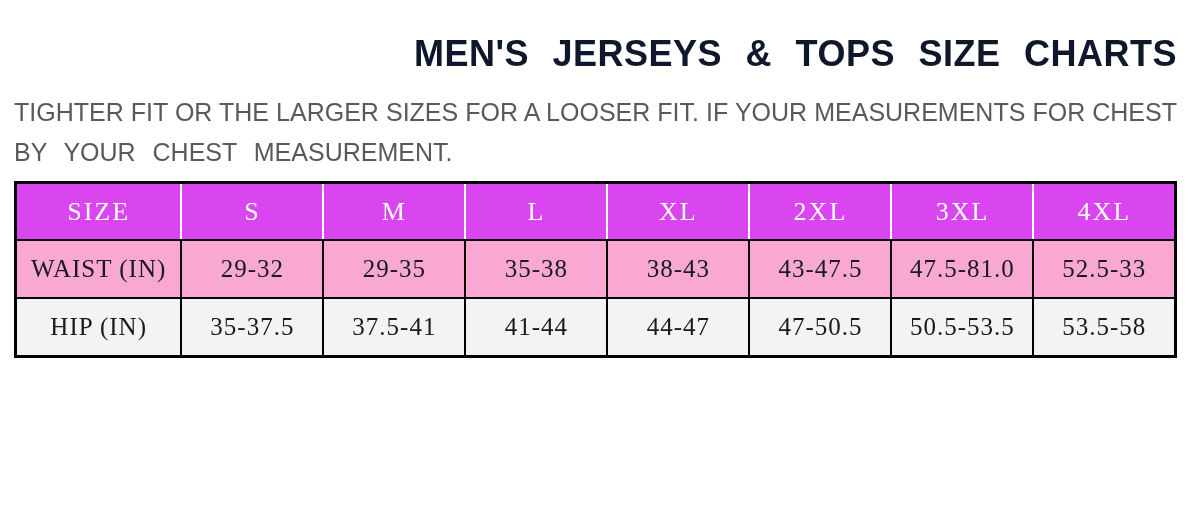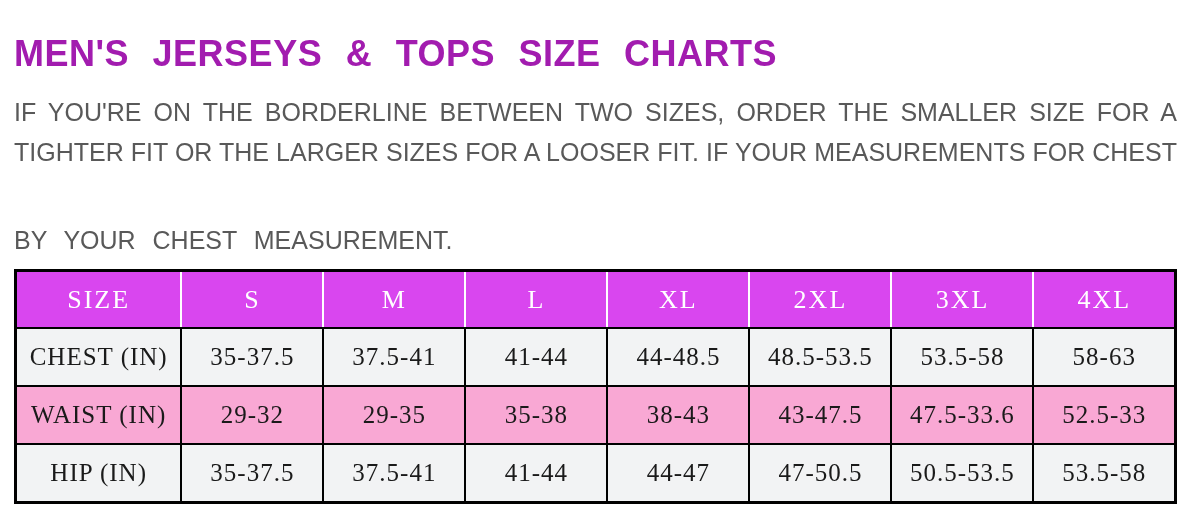--- a/index.html
+++ b/index.html
@@ -13,43 +13,42 @@
     font-family: "Liberation Sans", sans-serif;
     overflow: hidden;
   }
   .page {
     padding: 0 14px;
     box-sizing: border-box;
     width: 1191px;
   }
   .title {
     margin: 33px 0 17px 0;
-    text-align: left;
+    text-align: right;
     font-size: 36px;
     font-weight: bold;
-    color: #a21caf;
+    color: #0f172a;
     letter-spacing: 0.5px;
     word-spacing: 13px;
     font-family: "Liberation Sans", sans-serif;
   }
   .intro {
     color: #595959;
     font-size: 25px;
     line-height: 40px;
     font-family: "Liberation Sans", sans-serif;
   }
   .intro .line {
     text-align: justify;
     text-align-last: justify;
   }
   .intro .line.last {
     text-align: center;
     text-align-last: left;
     word-spacing: 10px;
-    margin-top: 48px;
   }
   table.size-chart {
     border-collapse: collapse;
     table-layout: fixed;
     width: 1163px;
     margin-top: 9px;
     border: 3px solid #000000;
     font-family: "Liberation Serif", "DejaVu Serif", serif;
   }
   table.size-chart col.first-col { width: 14.3%; }
@@ -79,21 +78,20 @@
   tr.plain td { background: #f9a8d4; }
 </style>
 </head>
 <body>
 
 <div class="page">
 
   <h1 class="title">MEN'S JERSEYS &amp; TOPS SIZE CHARTS</h1>
 
   <div class="intro">
-    <div class="line">IF YOU'RE ON THE BORDERLINE BETWEEN TWO SIZES, ORDER THE SMALLER SIZE FOR A</div>
     <div class="line">TIGHTER FIT OR THE LARGER SIZES FOR A LOOSER FIT. IF YOUR MEASUREMENTS FOR CHEST</div>
     <div class="line last">BY YOUR CHEST MEASUREMENT.</div>
   </div>
 
   <table class="size-chart">
     <colgroup>
       <col class="first-col">
       <col>
         <col>
         <col>
@@ -108,38 +106,28 @@
         <th>S</th>
         <th>M</th>
         <th>L</th>
         <th>XL</th>
         <th>2XL</th>
         <th>3XL</th>
         <th>4XL</th>
       </tr>
     </thead>
     <tbody>
-      <tr class="alt">
-        <td>CHEST (IN)</td>
-        <td>35-37.5</td>
-        <td>37.5-41</td>
-        <td>41-44</td>
-        <td>44-48.5</td>
-        <td>48.5-53.5</td>
-        <td>53.5-58</td>
-        <td>58-63</td>
-      </tr>
       <tr class="plain">
         <td>WAIST (IN)</td>
         <td>29-32</td>
         <td>29-35</td>
         <td>35-38</td>
         <td>38-43</td>
         <td>43-47.5</td>
-        <td>47.5-33.6</td>
+        <td>47.5-81.0</td>
         <td>52.5-33</td>
       </tr>
       <tr class="alt">
         <td>HIP (IN)</td>
         <td>35-37.5</td>
         <td>37.5-41</td>
         <td>41-44</td>
         <td>44-47</td>
         <td>47-50.5</td>
         <td>50.5-53.5</td>

